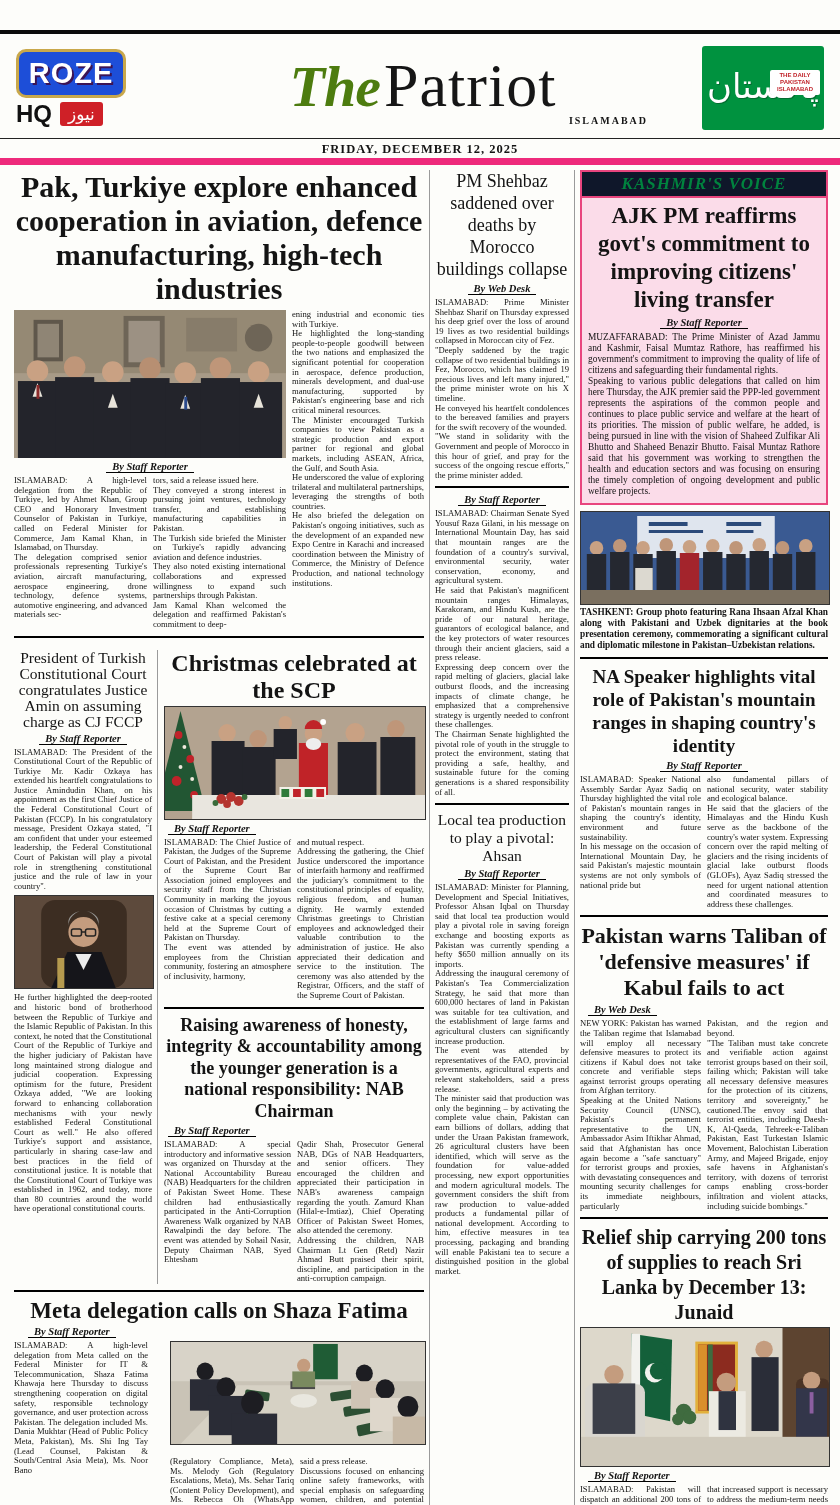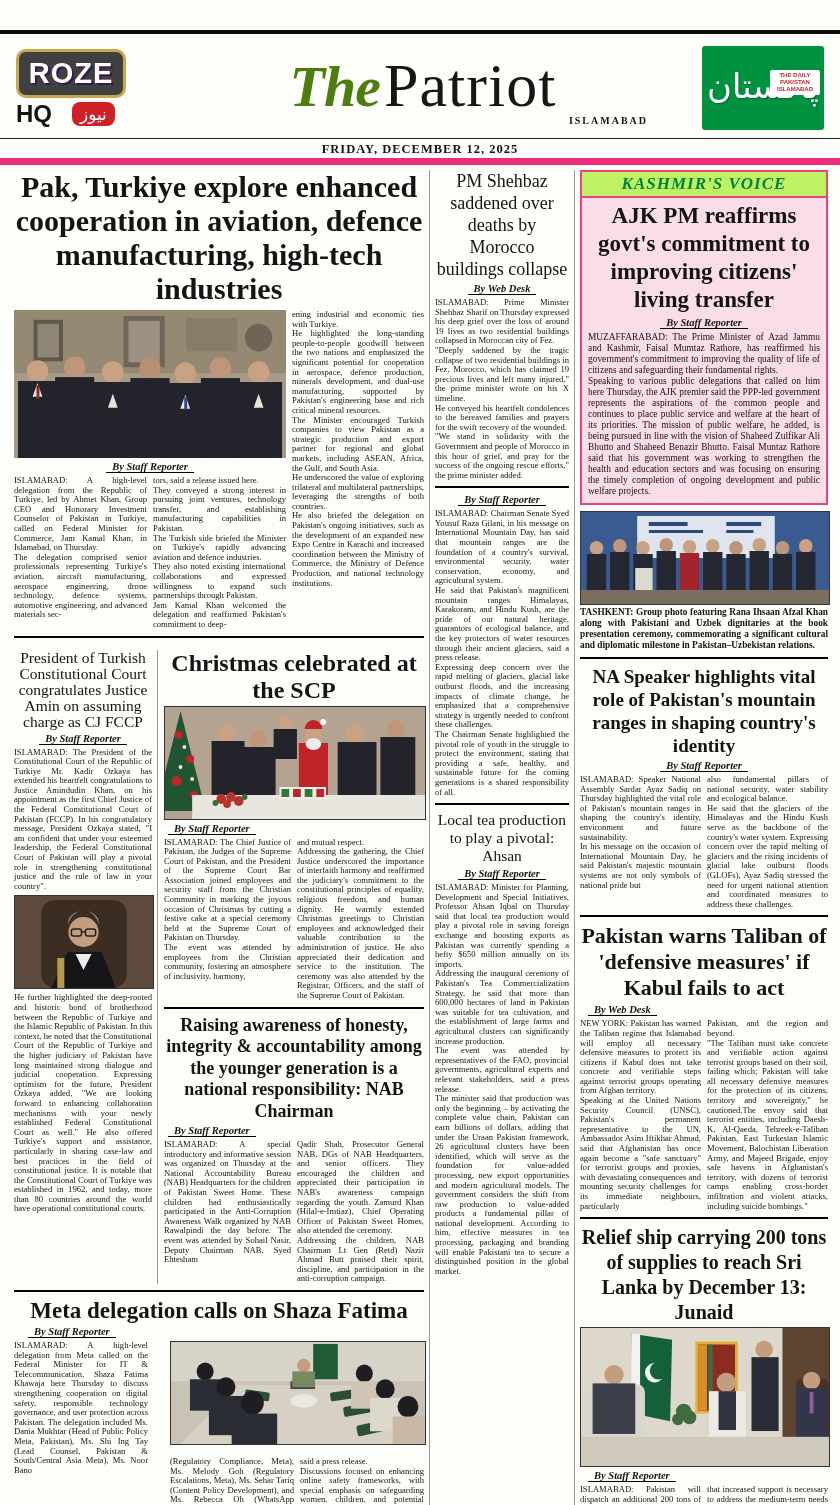--- a/index.html
+++ b/index.html
@@ -2,27 +2,27 @@
 <html><head>
 <meta charset="utf-8">
 <style>
   html,body{margin:0;padding:0;background:#e9e9e9;}
   .page{width:840px;height:1505px;margin:0 auto;background:#fdfdfa;position:relative;overflow:hidden;
         font-family:"Liberation Serif", serif;color:#141414;}
   .top-rule{position:absolute;top:30px;left:0;right:0;height:4px;background:#0b0b0b;}
   
   header{position:absolute;top:40px;left:16px;right:16px;height:96px;display:flex;align-items:center;justify-content:space-between;}
   .roze{width:128px;}
-  .roze-box{width:104px;background:#404040;border:3px solid #c9a84b;border-radius:10px;color:#fff;
+  .roze-box{width:104px;background:#1d4ed8;border:3px solid #c9a84b;border-radius:10px;color:#fff;
             font-family:"Liberation Sans", sans-serif;font-weight:bold;font-size:29px;text-align:center;
             padding:5px 0;letter-spacing:1px;text-shadow:2px 2px 0 #3c1454;}
-  .roze-bottom{display:flex;align-items:center;gap:20px;margin-top:2px;}
+  .roze-bottom{display:flex;align-items:center;gap:8px;margin-top:2px;}
   .roze-hq{font-family:"Liberation Sans", sans-serif;font-weight:bold;font-size:24px;color:#111;}
   .roze-urdu{background:#cf2027;color:#fff;font-family:"DejaVu Sans", sans-serif;font-size:17px;
-             padding:2px 8px;border-radius:8px;direction:rtl;}
+             padding:2px 8px;border-radius:3px;direction:rtl;}
   .masthead{text-align:center;flex:1;}
   .mast-line{white-space:nowrap;}
   .mast-the{font-style:italic;font-size:58px;color:#4d7c0f;font-weight:bold;letter-spacing:-1px;}
   .mast-patriot{font-size:62px;color:#161616;letter-spacing:1px;}
   .mast-city{font-size:10px;font-weight:bold;letter-spacing:2px;text-align:right;width:330px;margin:-6px auto 0 auto;transform:translateX(60px);}
   .paklogo{width:122px;height:84px;background:#00923f;border-radius:3px;position:relative;overflow:hidden;}
   .pak-urdu{color:#fff;font-family:"DejaVu Sans", sans-serif;font-size:34px;direction:rtl;text-align:center;
             line-height:80px;text-shadow:1px 1px 0 #046b30;}
   .pak-sub{position:absolute;top:24px;right:4px;background:#fff;color:#c0232a;font-family:"Liberation Sans", sans-serif;
            font-size:6px;font-weight:bold;line-height:7px;padding:2px 3px;border-radius:2px;text-align:center;width:44px;}
@@ -62,21 +62,21 @@
   
   .turk-body{display:flex;gap:6px;margin-top:4px;}
   .turk-left{width:272px;flex:none;}
   .turk-c3{flex:1;min-width:0;}
   
   .left-mid{display:flex;margin-top:12px;}
   .court-col{width:138px;flex:none;border-right:1px solid #9a9a9a;padding-right:5px;}
   .xm-col{flex:1;min-width:0;padding-left:6px;}
   
   .kv-box{border:2px solid #e8457e;background:#fbdce9;}
-  .kv-band{background:#bef264;border-bottom:2px solid #e8457e;text-align:center;padding:2px 0;}
+  .kv-band{background:#0f172a;border-bottom:2px solid #e8457e;text-align:center;padding:2px 0;}
   .kv-title{color:#00833e;font-style:italic;font-weight:bold;font-size:17px;letter-spacing:1px;}
   .kv-inner{padding:4px 6px 6px 6px;}
   
   .meta-body{display:flex;gap:22px;margin-top:2px;}
   .meta-c1{width:134px;flex:none;}
   .meta-right{flex:1;min-width:0;}
   .pb{border:1px solid #333;}
 </style>
 </head>
 <body>

